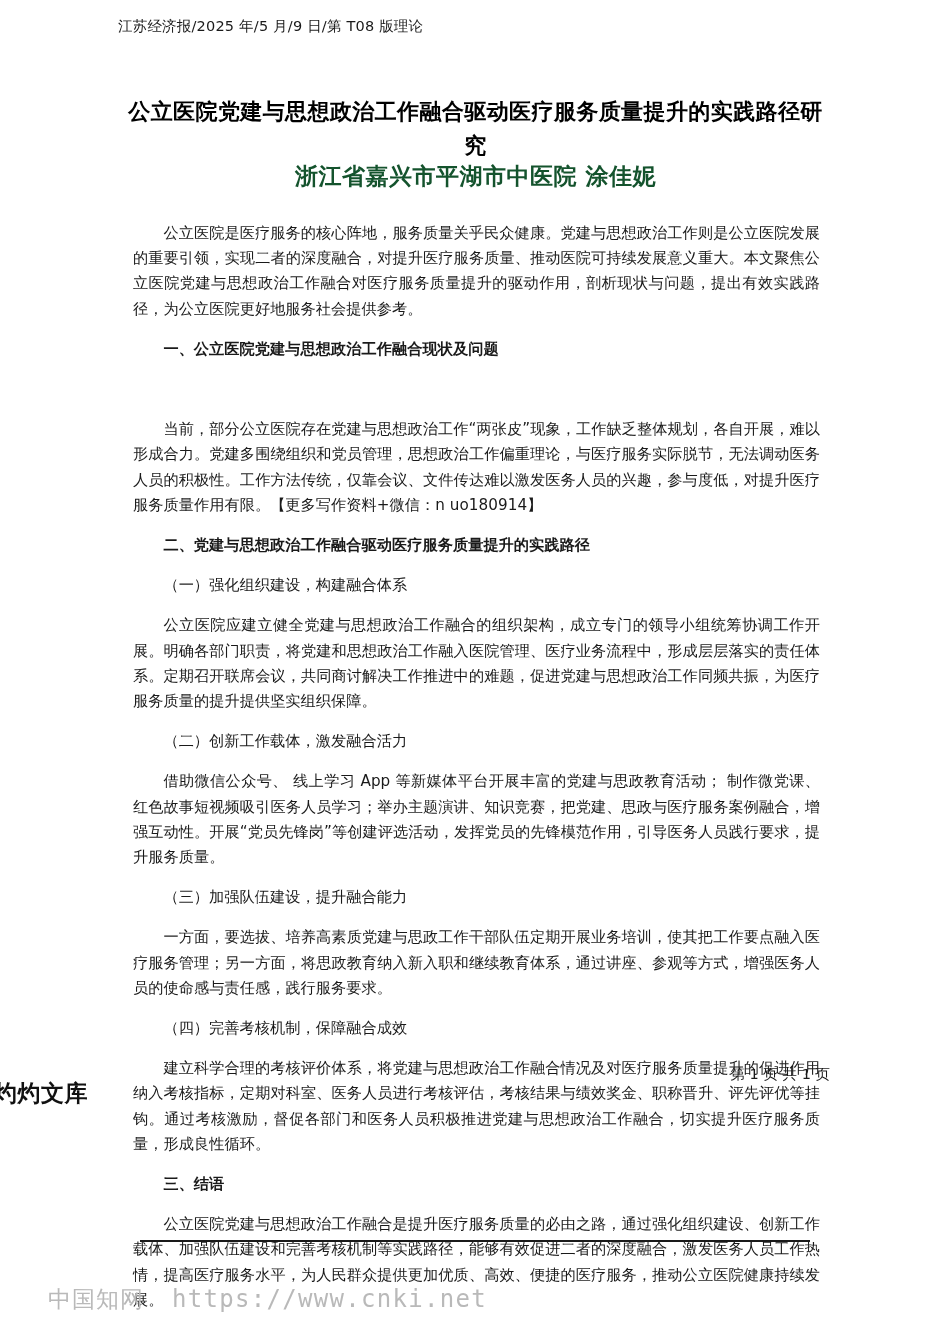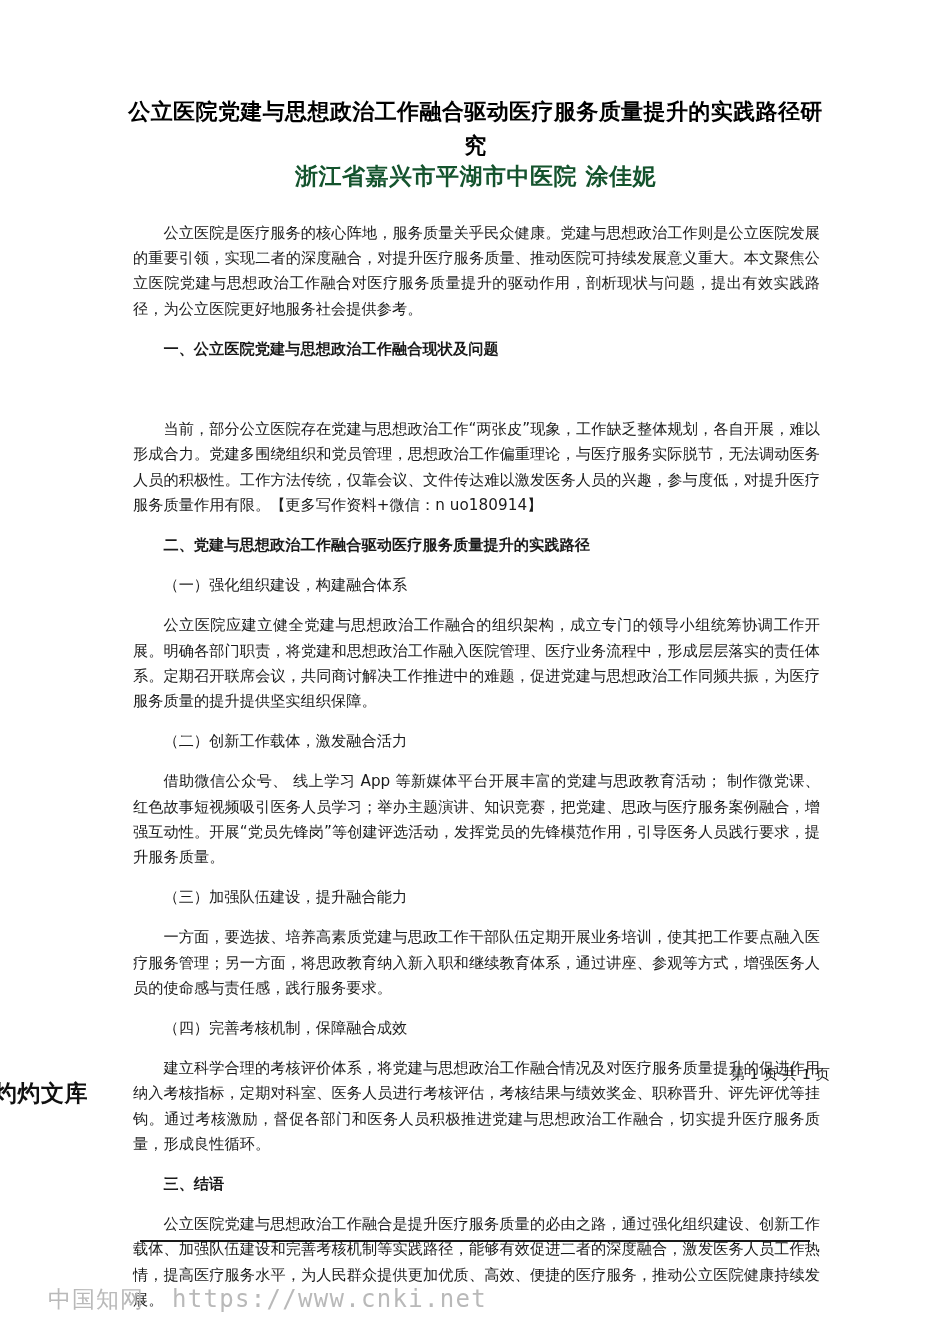--- a/index.html
+++ b/index.html
@@ -153,20 +153,21 @@
     line-height: 26px;
     letter-spacing: 1.3px;
     font-family: "DejaVu Sans Mono", "Liberation Mono", monospace;
   }
 </style>
 </head>
 <body>
 
 <div class="page">
 
+  <div class="masthead">江苏经济报/2025 年/5 月/9 日/第 T08 版理论</div>
 
   <h1 class="doc-title">公立医院党建与思想政治工作融合驱动医疗服务质量提升的实践路径研究</h1>
 
   <div class="author-line">浙江省嘉兴市平湖市中医院  涂佳妮</div>
 
   <div class="body-block">
 
     <p class="para indent">公立医院是医疗服务的核心阵地，服务质量关乎民众健康。党建与思想政治工作则是公立医院发展的重要引领，实现二者的深度融合，对提升医疗服务质量、推动医院可持续发展意义重大。本文聚焦公立医院党建与思想政治工作融合对医疗服务质量提升的驱动作用，剖析现状与问题，提出有效实践路径，为公立医院更好地服务社会提供参考。</p>
 
     <p class="para heading">一、公立医院党建与思想政治工作融合现状及问题</p>

